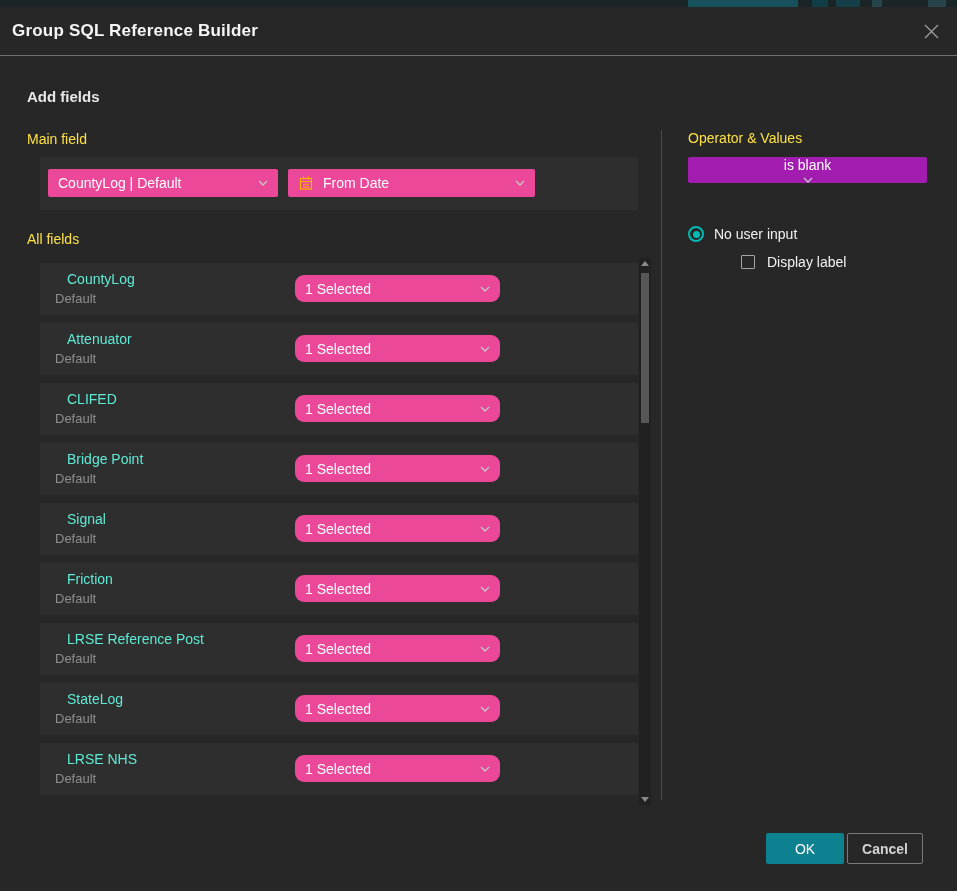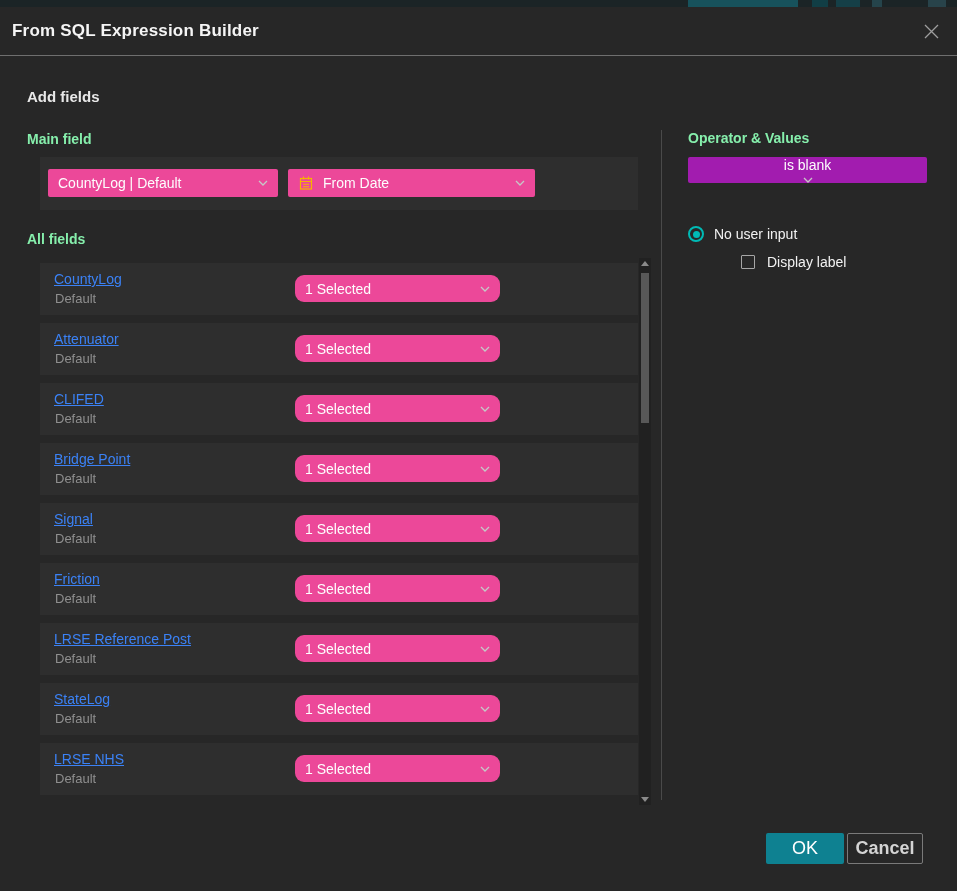--- a/index.html
+++ b/index.html
@@ -10,36 +10,36 @@
   .bg-strip { position:absolute; left:0; top:0; width:957px; height:7px; background:#1b2426; }
   .bg-strip .blk { position:absolute; top:0; height:7px; }
 
   .dialog { position:absolute; left:0; top:7px; width:957px; height:884px; background:#272727; }
 
   .dialog-header { position:relative; height:49px; border-bottom:1px solid #6f6f6f; display:flex; align-items:center; padding-left:12px; }
   .dialog-title { font-size:17px; font-weight:bold; color:#f5f5f5; letter-spacing:.2px; }
   .close-btn { position:absolute; right:16px; top:14px; width:20px; height:20px; display:flex; align-items:center; justify-content:center; cursor:pointer; }
 
   .section-heading { position:absolute; left:27px; font-size:15px; font-weight:bold; color:#e8e8e8; }
-  .group-label { position:absolute; font-size:14px; font-weight:bold; color:#86efac; }
+  .group-label { position:absolute; font-size:14px; font-weight:normal; color:#fde047; }
 
   .panel { position:absolute; background:#2e2e2e; }
 
   .select { display:flex; align-items:center; background:#ec4899; border-radius:2px; padding:0 10px; cursor:pointer; }
   .select .txt { color:#fdfdfd; font-size:14px; white-space:nowrap; overflow:hidden; }
   .select .spacer { flex:1; }
   .select .cal { margin-right:9px; flex:0 0 auto; display:flex; }
 
   .main-panel { left:40px; top:150px; width:598px; height:53px; }
   .sel-layer { position:absolute; left:8px; top:12px; width:230px; height:28px; }
   .sel-field { position:absolute; left:248px; top:12px; width:247px; height:28px; }
 
   .field-list { position:absolute; left:40px; top:256px; width:598px; }
   .field-row { position:relative; width:598px; height:52px; background:#2e2e2e; margin-bottom:8px; }
-  .field-name { position:absolute; left:14px; top:8px; font-size:14px; color:#3b82f6;text-decoration:underline; }
+  .field-name { position:absolute; left:27px; top:8px; font-size:14px; color:#5eead4; }
   .field-subtitle { position:absolute; left:15px; top:28px; font-size:13px; color:#8f8f8f; }
   .field-row .select { position:absolute; left:255px; top:12px; width:205px; height:27px;border-radius:9px; }
 
   .scrollbar { position:absolute; left:639px; top:251px; width:12px; height:547px; background:#212121; }
   .sb-up, .sb-down { position:absolute; left:2px; width:0; height:0; border-left:4px solid transparent; border-right:4px solid transparent; cursor:pointer; }
   .sb-up { top:3px; border-bottom:5px solid #8a8a8a; }
   .sb-down { bottom:3px; border-top:5px solid #8a8a8a; }
   .sb-thumb { position:absolute; left:2px; top:15px; width:8px; height:150px; background:#585858; cursor:grab; }
 
   .v-divider { position:absolute; left:661px; top:123px; width:1px; height:670px; background:#4a4a4a; }
@@ -49,41 +49,41 @@
 
   .radio-row { position:absolute; left:688px; top:219px; display:flex; align-items:center; cursor:pointer;text-align:right; }
   .radio-outer { width:16px; height:16px; border-radius:50%; border:2px solid var(--accent,#00bab5); display:flex; align-items:center; justify-content:center; background:#272727; }
   .radio-dot { width:7px; height:7px; border-radius:50%; background:var(--accent,#00bab5); }
   .radio-label { margin-left:10px; font-size:14px; color:#f2f2f2; }
 
   .check-row { position:absolute; left:709px; top:247px; display:flex; align-items:center; cursor:pointer;padding-left:32px; }
   .checkbox { width:14px; height:14px; border:1px solid #a6a6a6; border-radius:1px; background:transparent; }
   .check-label { margin-left:12px; font-size:14px; color:#f2f2f2; }
 
-  .btn { position:absolute; top:826px; height:31px; display:flex; align-items:center; justify-content:center; font-size:18px; border-radius:2px; cursor:pointer; }
+  .btn { position:absolute; top:826px; height:31px; display:flex; align-items:center; justify-content:center; font-size:14px; border-radius:2px; cursor:pointer; }
   .btn-ok { left:766px; width:78px; background:#0e8191; color:#fff; }
   .btn-cancel { left:847px; width:76px; background:transparent; border:1px solid #7a7a7a; color:#d4d4d4;font-weight:bold; }
 </style>
 </head>
 <body>
 
 <div class="screen">
 
   <div class="bg-strip">
     <div class="blk" style="left:688px;width:110px;background:#17525c;"></div>
     <div class="blk" style="left:812px;width:16px;background:#113e45;"></div>
     <div class="blk" style="left:836px;width:24px;background:#153f47;"></div>
     <div class="blk" style="left:872px;width:10px;background:#25444b;"></div>
     <div class="blk" style="left:928px;width:18px;background:#28434a;"></div>
   </div>
 
   <div class="dialog">
 
     <div class="dialog-header">
-      <span class="dialog-title">From SQL Expression Builder</span>
+      <span class="dialog-title">Group SQL Reference Builder</span>
       <span class="close-btn">
         <svg width="17" height="17" viewBox="0 0 17 17">
           <path d="M2 2 L15 15 M15 2 L2 15" stroke="#9e9e9e" stroke-width="1.3" fill="none"></path>
         </svg>
       </span>
     </div>
 
     <div class="section-heading" style="top:81px;">Add fields</div>
 
     <div class="group-label" style="left:27px; top:124px;">Main field</div>

